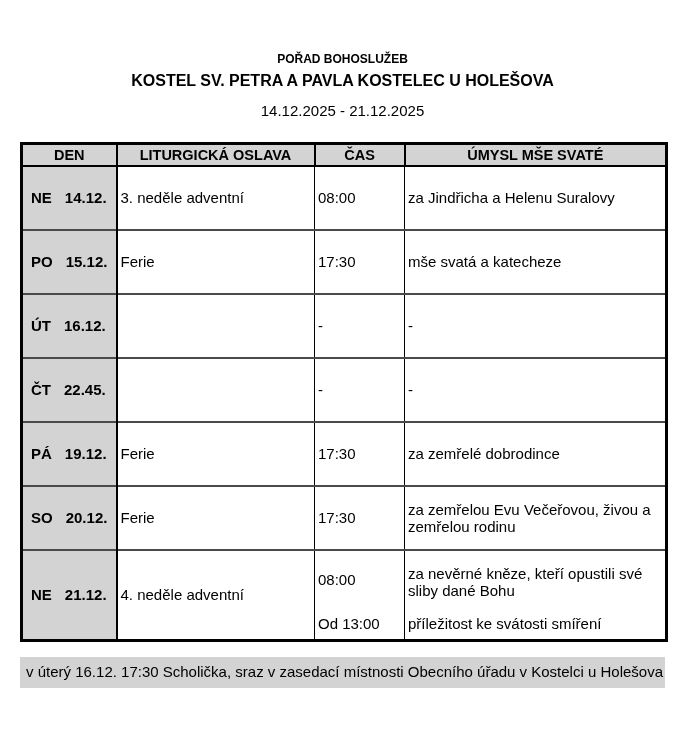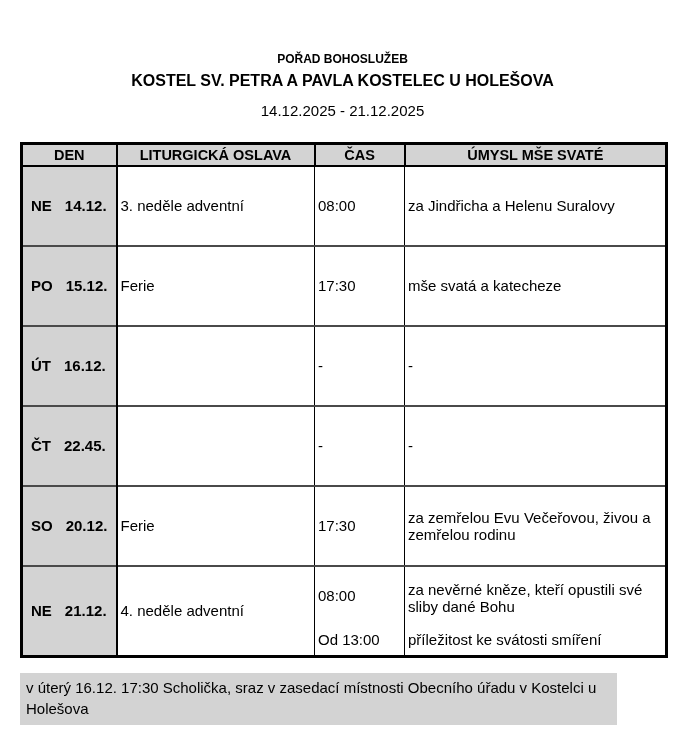--- a/index.html
+++ b/index.html
@@ -42,21 +42,21 @@
   }
   td {
     border-left: 1.5px solid #000;
     border-right: 1.5px solid #000;
     border-top: 2px solid #4a4a4a;
     font-size: 15px;
     text-align: left;
     vertical-align: middle;
     padding: 2px 3px;
   }
-  tr.row { height: 80px; }
+  tr.row { height: 64px; }
   tr.row-last { height: 88px; }
 
   td.day {
     background: #d3d3d3;
     font-weight: bold;
     text-align: left;
     padding-left: 8px;
     border-right: 2.5px solid #000;
   }
   td.day .date { margin-left: 13px; }
@@ -68,21 +68,21 @@
     justify-content: space-between;
     height: 88px;
     padding: 6px 3px 5px 3px;
   }
   .stack .entry-top  { padding-top: 8px; }
   .stack .entry-time-top { padding-top: 14px; }
   .stack .entry-bottom { padding-bottom: 2px; }
 
   
   .note {
-    width: 597px;
+    width: 645px;
     margin: 15px 0 0 20px;
     background: #d3d3d3;
     font-size: 15px;
     line-height: 21px;
     padding: 4px 2px 6px 6px;
   }
 </style>
 </head>
 <body>
 
@@ -137,20 +137,28 @@
       <tr class="row">
         <td class="day">
           <span>ČT</span><span class="date">22.45.</span>
         </td>
         <td></td>
         <td>-</td>
         <td>-</td>
       </tr>
       <tr class="row">
         <td class="day">
+          <span>PÁ</span><span class="date">19.12.</span>
+        </td>
+        <td>Ferie</td>
+        <td>17:30</td>
+        <td>za zemřelé dobrodince</td>
+      </tr>
+      <tr class="row">
+        <td class="day">
           <span>SO</span><span class="date">20.12.</span>
         </td>
         <td>Ferie</td>
         <td>17:30</td>
         <td>za zemřelou Evu Večeřovou, živou a zemřelou rodinu</td>
       </tr>
       <tr class="row-last">
         <td class="day">
           <span>NE</span><span class="date">21.12.</span>
         </td>

